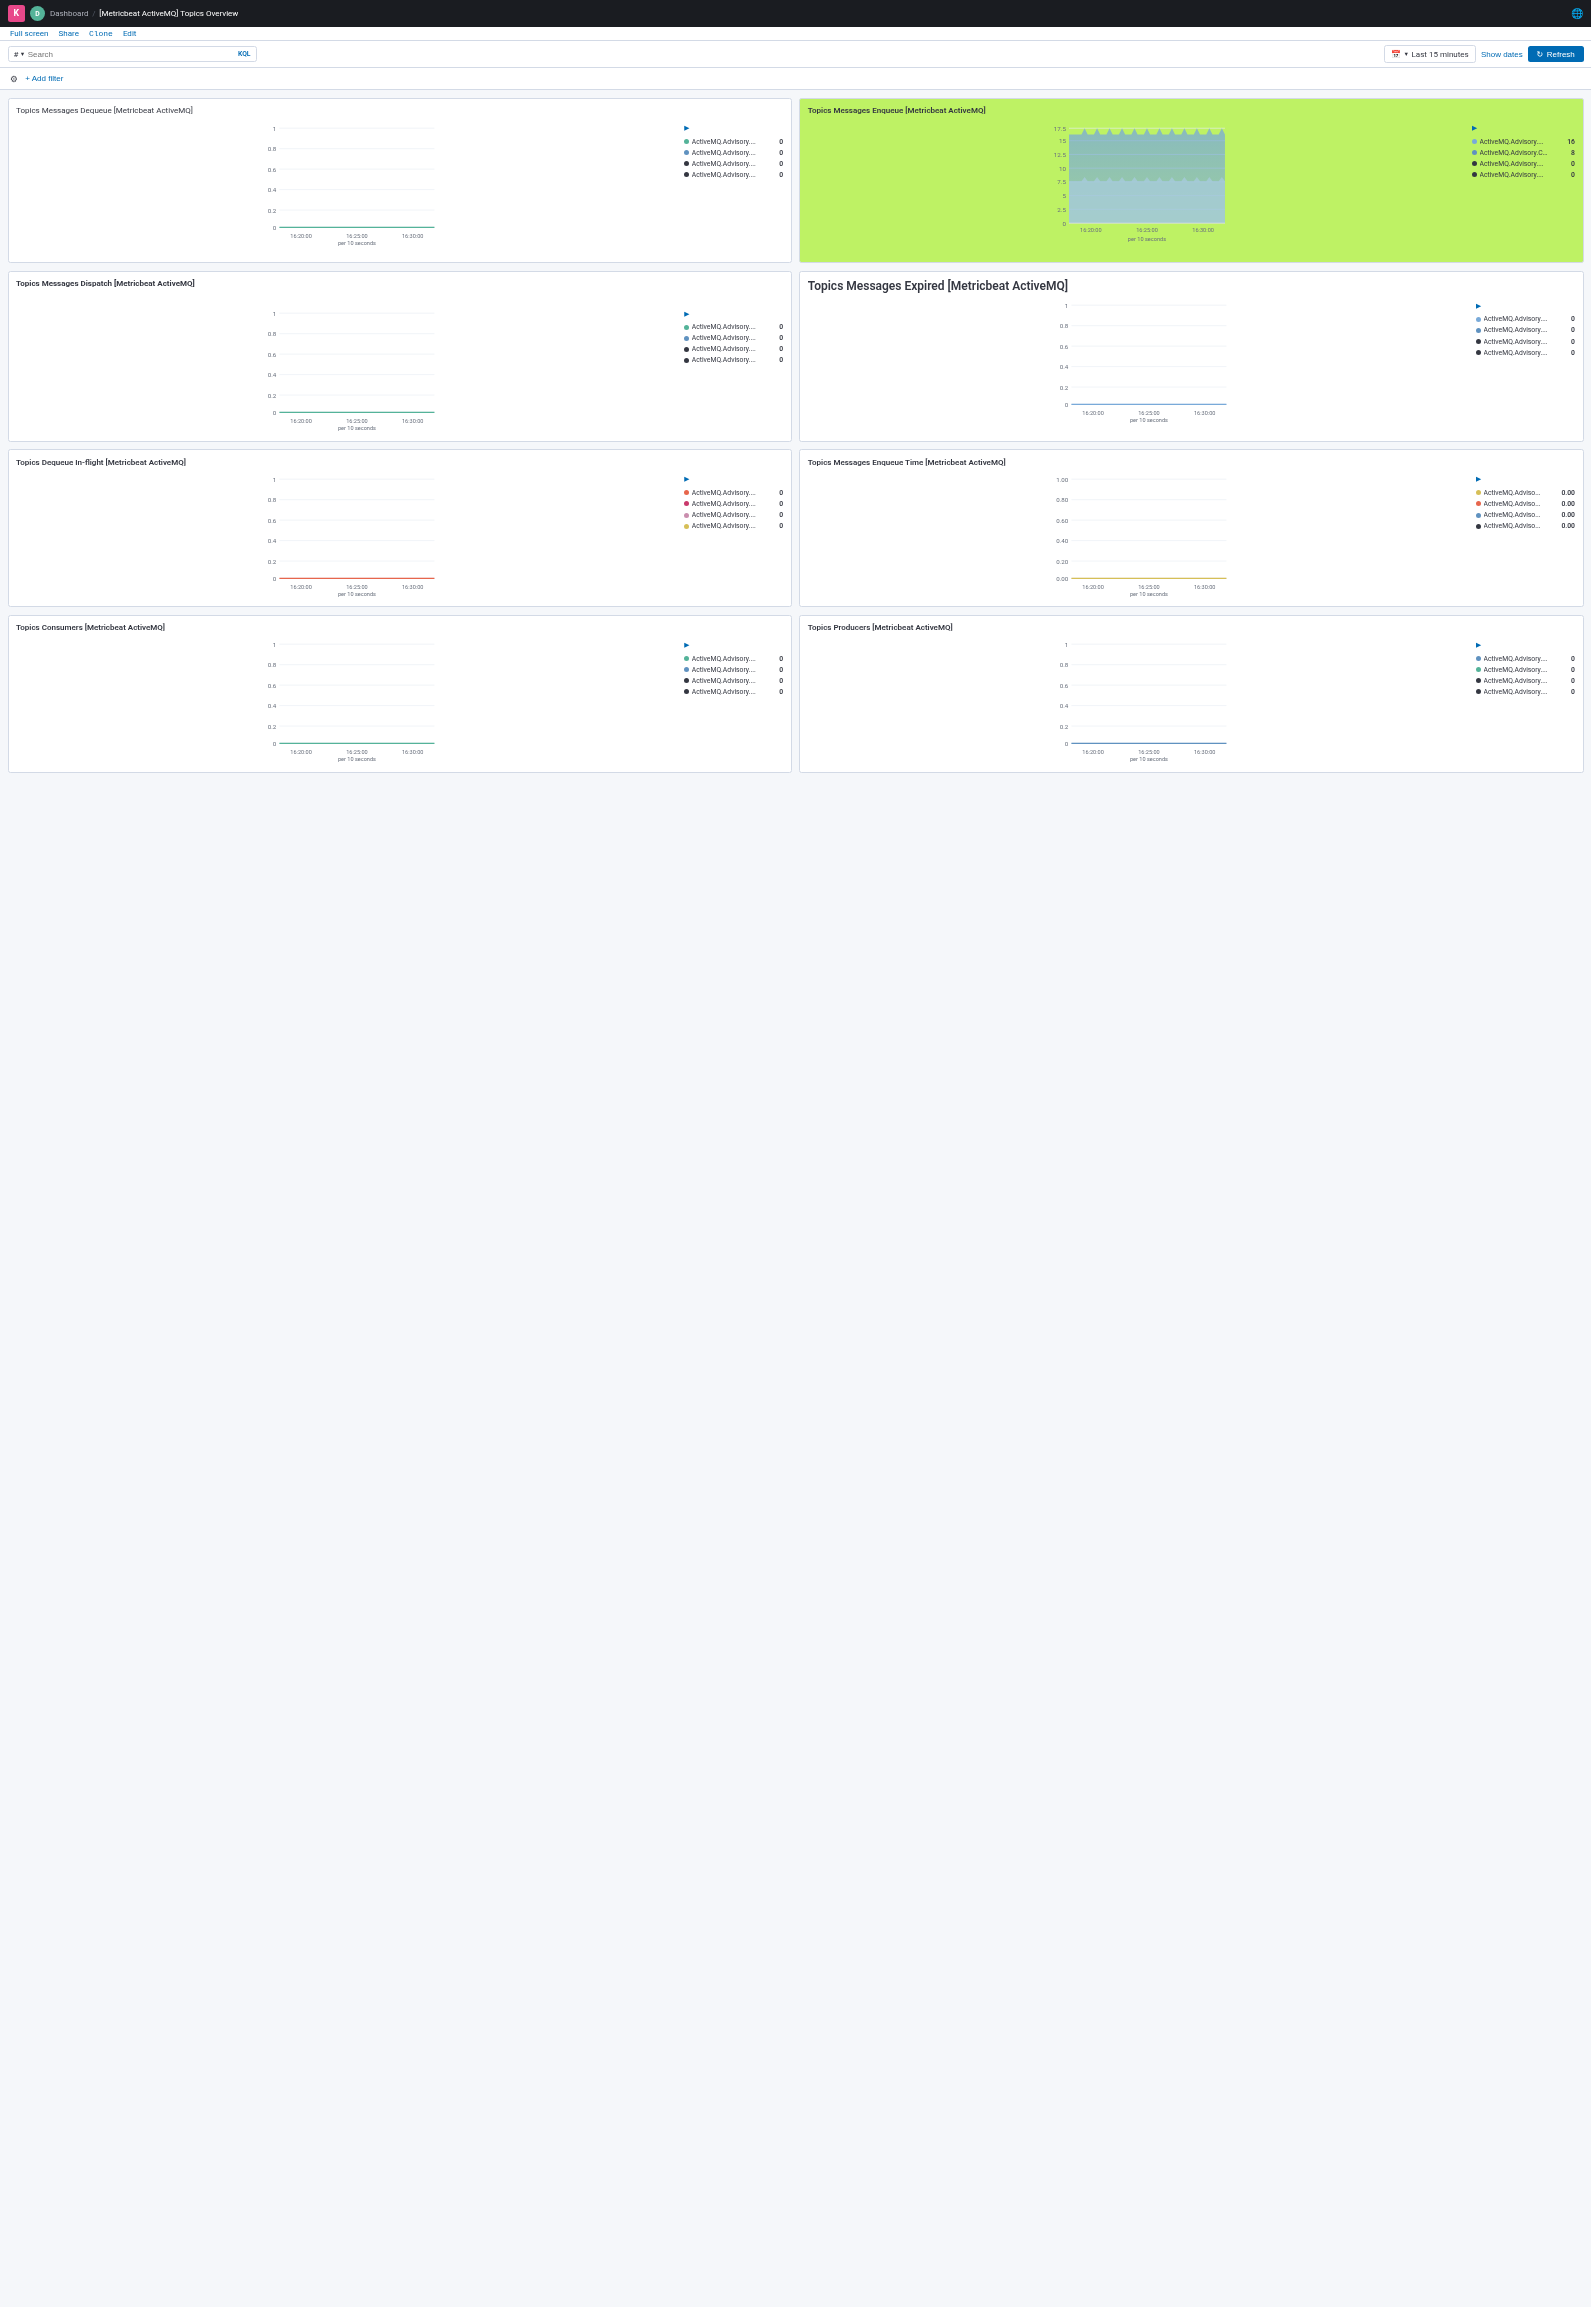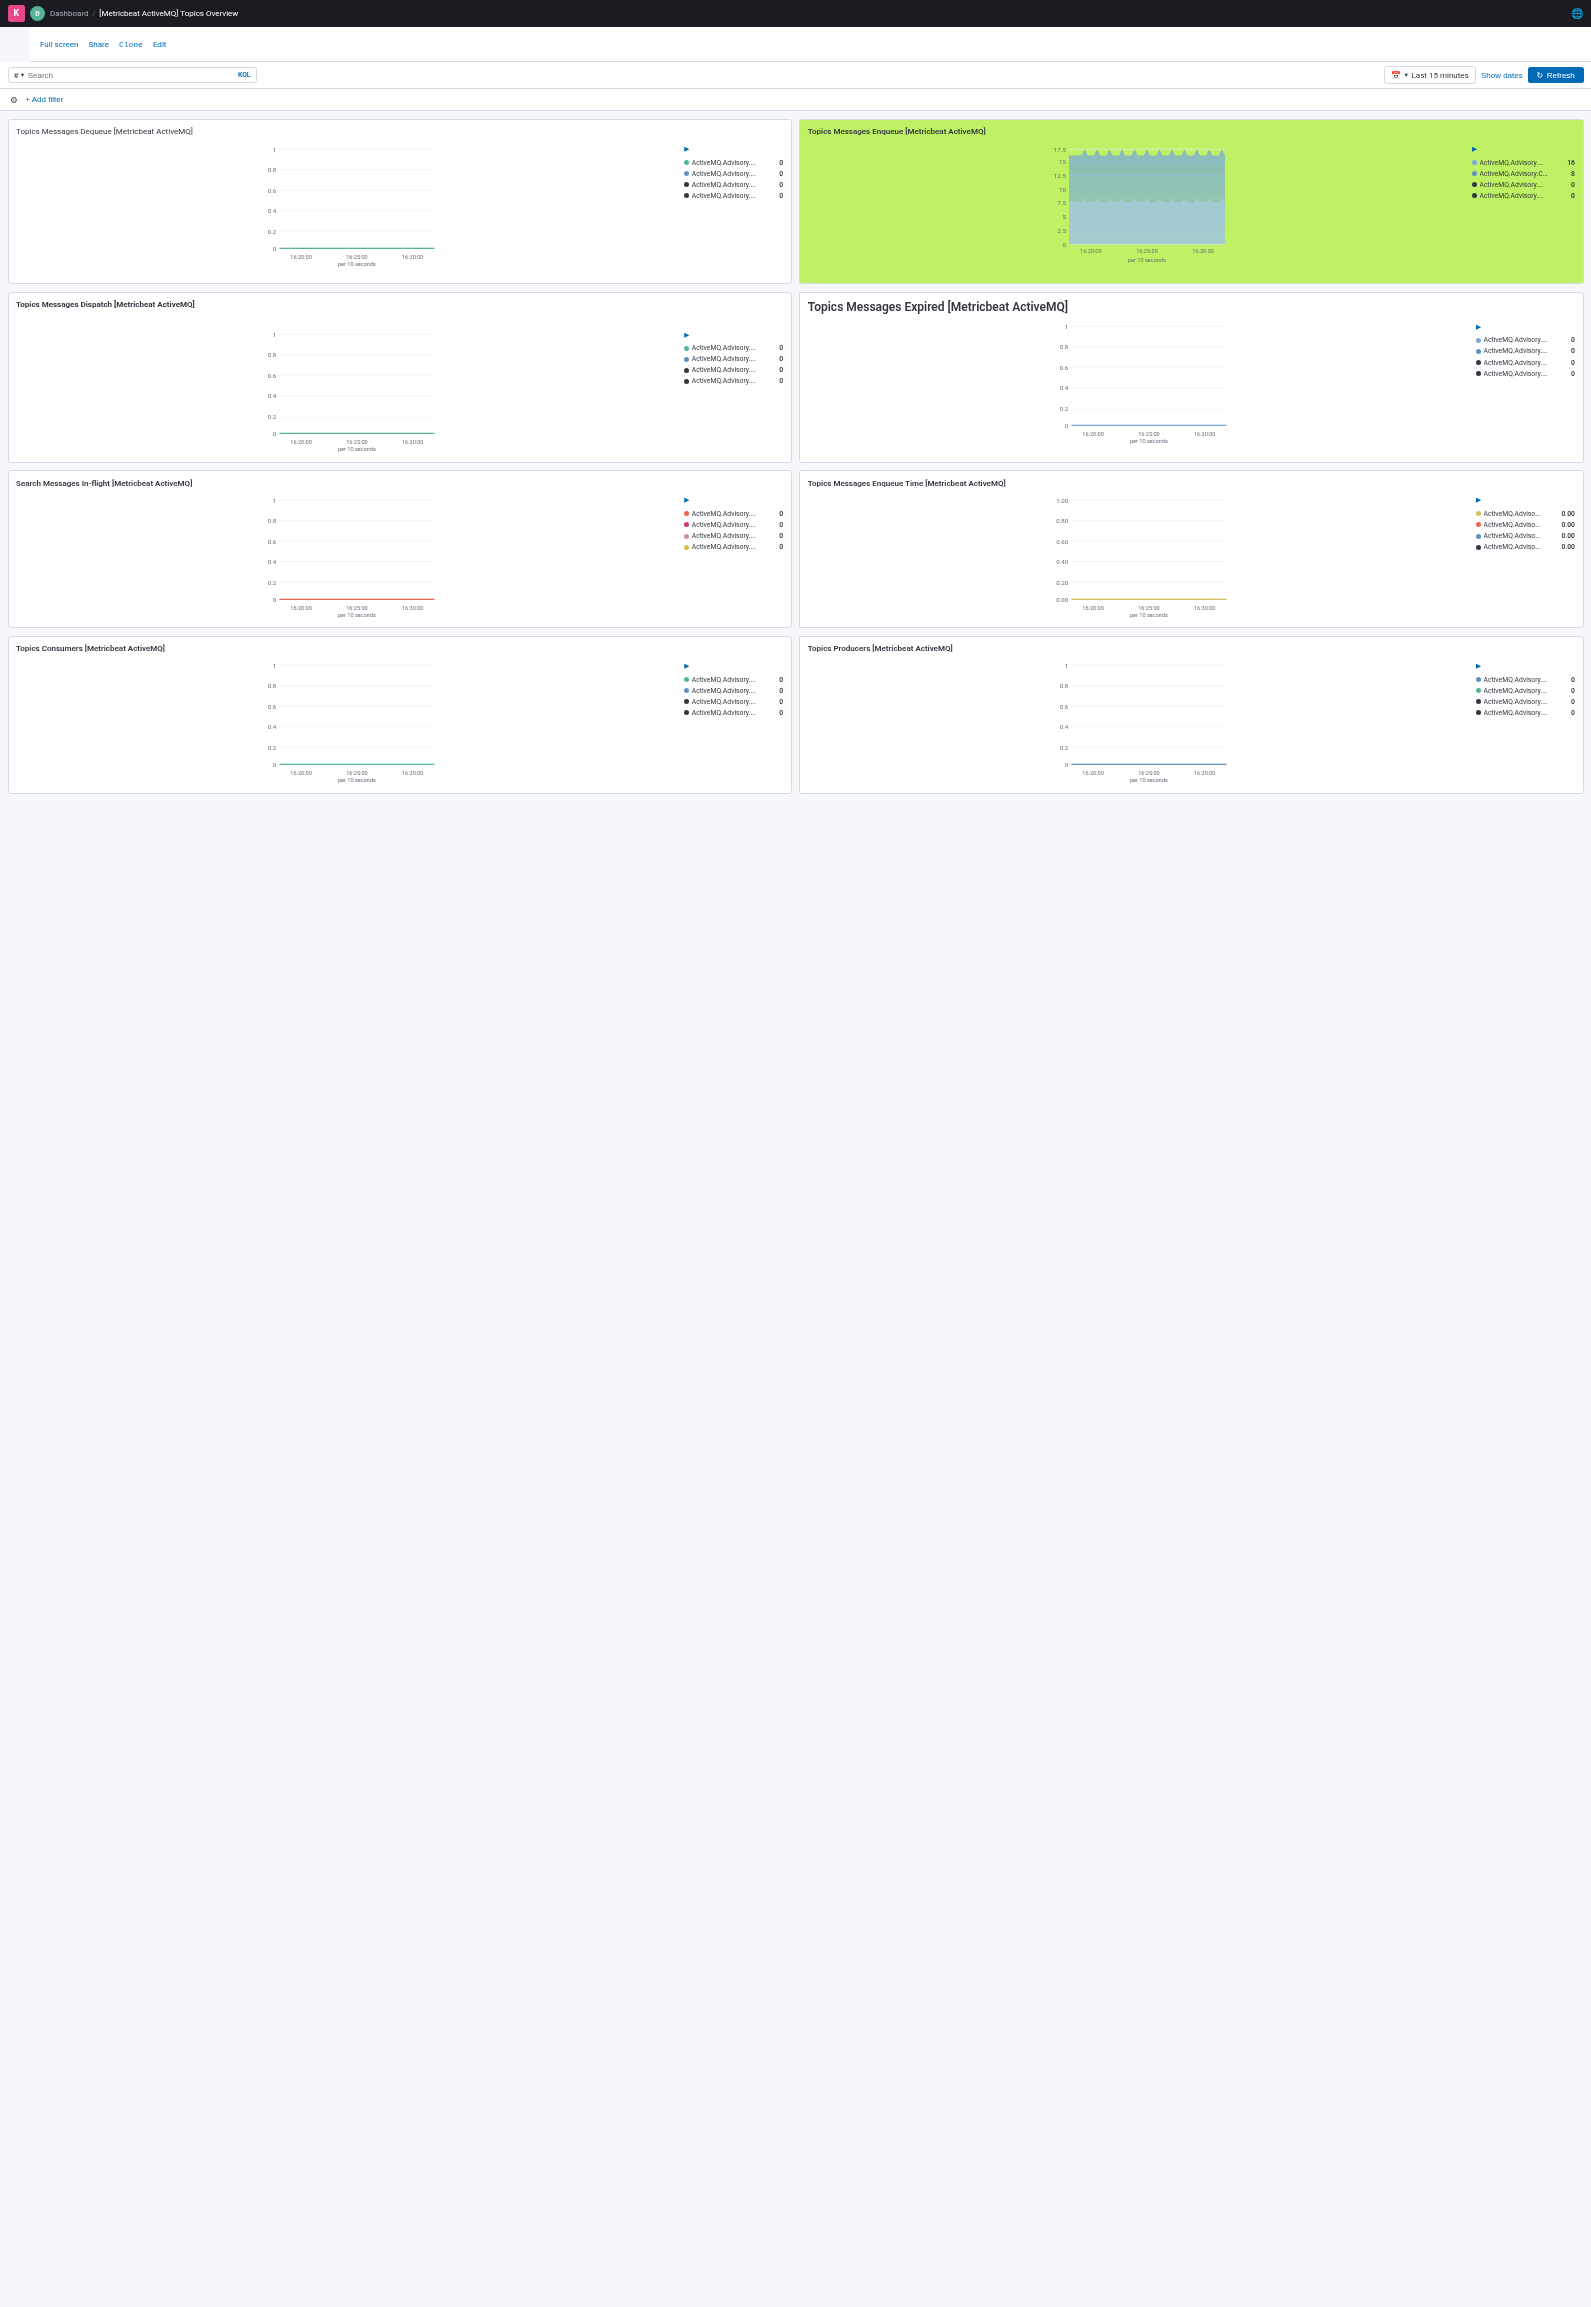--- a/index.html
+++ b/index.html
@@ -17,21 +17,21 @@
   <div style="display:flex;align-items:center;gap:3.7px;color:#adb0ba;font-size:8px;">
     <span style="color:#adb0ba;cursor:pointer;">Dashboard</span>
     <span style="color:#535966;">/</span>
     <span style="color:#ffffff;">[Metricbeat ActiveMQ] Topics Overview</span>
   </div>
   <div style="margin-left:auto;">
     <span style="color:#adb0ba;font-size:10px;cursor:pointer;">🌐</span>
   </div>
 </div>
 
-<div style="display:flex;align-items:center;height:35px;background:#ffffff;border-bottom:0.6px solid #d3dae6;padding:0 10px;gap:10px;margin-left:30px;">
+<div style="display:flex;align-items:center;height:14px;background:#ffffff;border-bottom:0.6px solid #d3dae6;padding:0 10px;gap:10px;">
   <a style="color:#006bb4;font-size:8px;cursor:pointer;text-decoration:none;">Full screen</a>
   <a style="color:#006bb4;font-size:8px;cursor:pointer;text-decoration:none;">Share</a>
   <a style="color:#006bb4;font-size:8px;cursor:pointer;text-decoration:none;font-family:Liberation Mono, monospace;">Clone</a>
   <a style="color:#006bb4;font-size:8px;cursor:pointer;text-decoration:none;">Edit</a>
 </div>
 
 <div style="display:flex;align-items:center;height:27px;background:#ffffff;border-bottom:0.6px solid #d3dae6;padding:0 7.5px;gap:5px;">
   <div style="display:flex;align-items:center;gap:2.5px;border:0.6px solid #d3dae6;border-radius:2.5px;padding:2.5px 5px;flex:1;max-width:249px;">
     <span style="color:#343741;font-size:8px;cursor:pointer;display:flex;align-items:center;gap:1.2px;"># <span style="font-size:5.6px;">▼</span></span>
     <input style="border: none; outline: none; font-size: 8px; flex: 1 1 0%; color: rgb(52, 55, 65);" placeholder="Search">
@@ -287,21 +287,21 @@
         <div style="display:flex;align-items:center;gap:2.5px;">
           <div style="width:5px;height:5px;border-radius:50%;background:#343741;flex-shrink:0;"></div>
           <span style="flex:1;color:#343741;overflow:hidden;text-overflow:ellipsis;max-width:68px;white-space:nowrap;">ActiveMQ.Advisory....</span>
           <span style="color:#343741;font-weight:600;margin-left:auto;">0</span>
         </div>
       </div>
     </div>
   </div>
 
   <div style="background:white;border:0.6px solid #d3dae6;border-radius:2.5px;padding:7.5px;">
-    <div style="font-size:8px;font-weight:600;color:#343741;margin-bottom:6.2px;">Search Messages In-flight [Metricbeat ActiveMQ]</div>
+    <div style="font-size:8px;font-weight:600;color:#343741;margin-bottom:6.2px;">Topics Dequeue In-flight [Metricbeat ActiveMQ]</div>
     <div style="display:flex;gap:5px;">
       <div style="flex:1;">
         <svg viewBox="0 0 300 200" style="width:100%;height:124px;font-size:12px">
           <line x1="40" y1="10" x2="290" y2="10" stroke="#e9edf3" stroke-width="1"></line>
           <line x1="40" y1="43" x2="290" y2="43" stroke="#e9edf3" stroke-width="1"></line>
           <line x1="40" y1="76" x2="290" y2="76" stroke="#e9edf3" stroke-width="1"></line>
           <line x1="40" y1="109" x2="290" y2="109" stroke="#e9edf3" stroke-width="1"></line>
           <line x1="40" y1="142" x2="290" y2="142" stroke="#e9edf3" stroke-width="1"></line>
           <line x1="40" y1="170" x2="290" y2="170" stroke="#e9edf3" stroke-width="1"></line>
           <text x="35" y="14" text-anchor="end" font-size="10" fill="#69707d">1</text>

